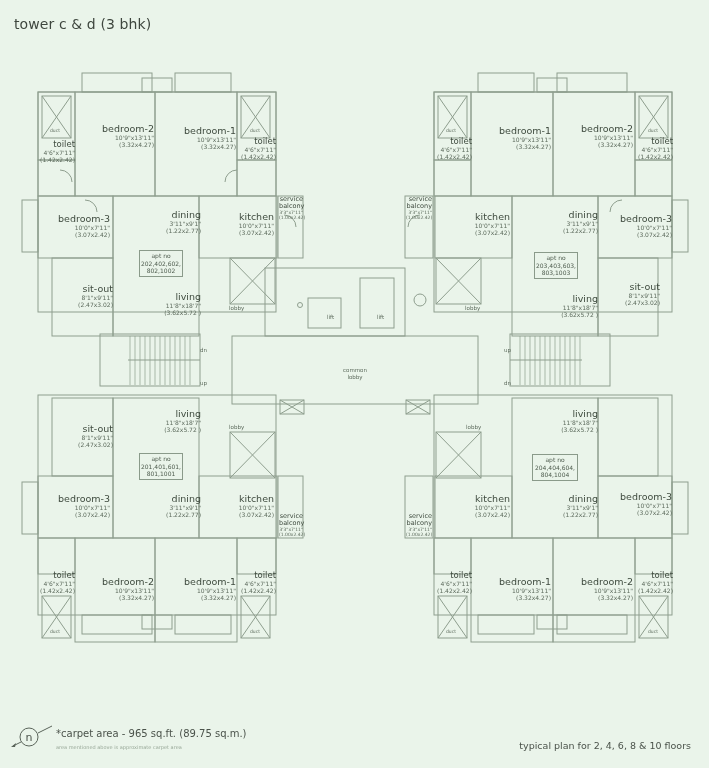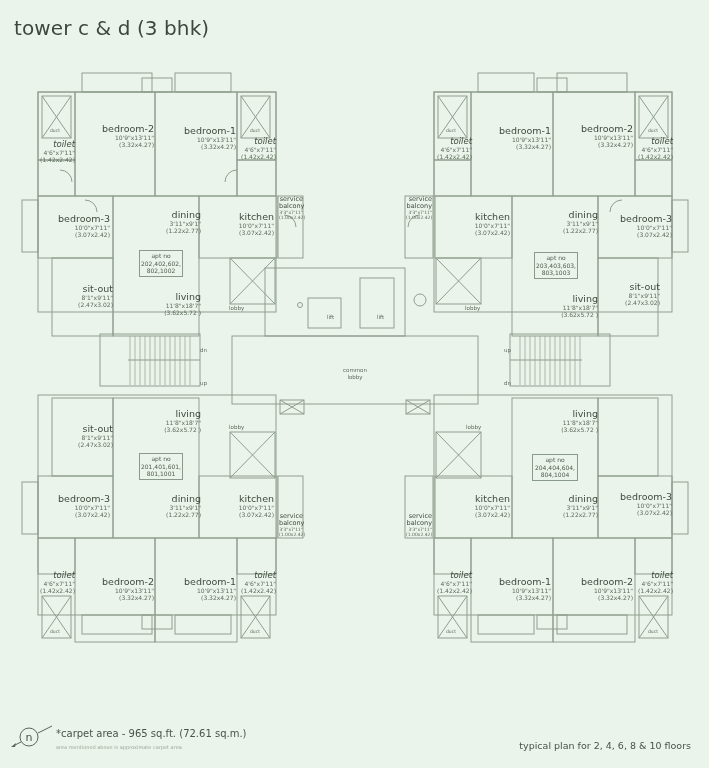--- a/index.html
+++ b/index.html
@@ -3,28 +3,28 @@
 <meta charset="utf-8">
 <style>
   html, body { margin:0; padding:0; }
   body {
     width:709px; height:768px; position:relative; overflow:hidden;
     background:#eaf4ea;
     font-family: "DejaVu Sans", sans-serif;
     color:#4a5a4a;
   }
   .title {
-    position:absolute; left:14px; top:16px; font-size:20px; color:#3e463e;
+    position:absolute; left:14px; top:16px; font-size:14px; color:#3e463e;
     font-family:"DejaVu Sans", sans-serif; letter-spacing:0.1px;text-align:center;
   }
   svg.plan { position:absolute; left:0; top:0; }
   .room { position:absolute; text-align:right; line-height:1.15; color:#475247; }
   .room .nm { font-size:9.5px; display:block; color:#3e4a3e; }
   .room .dm { font-size:6px; display:block; color:#5d6b5d; }
-  .room.small .nm { font-size:8.5px;font-style:italic; }
+  .room.small .nm { font-size:8.5px; }
   .room.sb .nm { font-size:6.5px; line-height:1.05; }
   .room.sb .dm { font-size:4.5px; }
   .apt {
     position:absolute; border:1px solid #8a9a8a; text-align:center;
     font-size:6px; line-height:1.25; color:#4e5c4e; padding:1px 0;
     background:#eaf4ea;
   }
   .lbl { position:absolute; font-size:5.5px; color:#5d6b5d; }
   .footer-main { position:absolute; left:56px; top:728px; font-size:10px; color:#4a524a; }
   .footer-note { position:absolute; left:56px; top:744px; font-size:5px; color:#98a898; }
@@ -434,15 +434,15 @@
   <span class="dm">(1.42x2.42)</span>
 </div>
 
 <svg class="compass" width="46" height="30" viewBox="0 0 46 30">
   <circle cx="19" cy="15" r="9" fill="none" stroke="#5a645a" stroke-width="1"></circle>
   <line x1="28" y1="11" x2="42" y2="4" stroke="#5a645a" stroke-width="1"></line>
   <line x1="11" y1="20" x2="3" y2="24" stroke="#5a645a" stroke-width="1"></line>
   <polygon points="1,25 6,21 5,25" fill="#5a645a"></polygon>
   <text x="15.5" y="19" font-size="11" fill="#4a524a" font-family="DejaVu Sans, sans-serif">n</text>
 </svg>
-<div class="footer-main">*carpet area - 965 sq.ft. (72.61 sq.m.)</div>
+<div class="footer-main">*carpet area - 965 sq.ft. (89.75 sq.m.)</div>
 <div class="footer-note">area mentioned above is approximate carpet area</div>
 <div class="footer-right">typical plan for 2, 4, 6, 8 &amp; 10 floors</div>
 
 </body></html>

